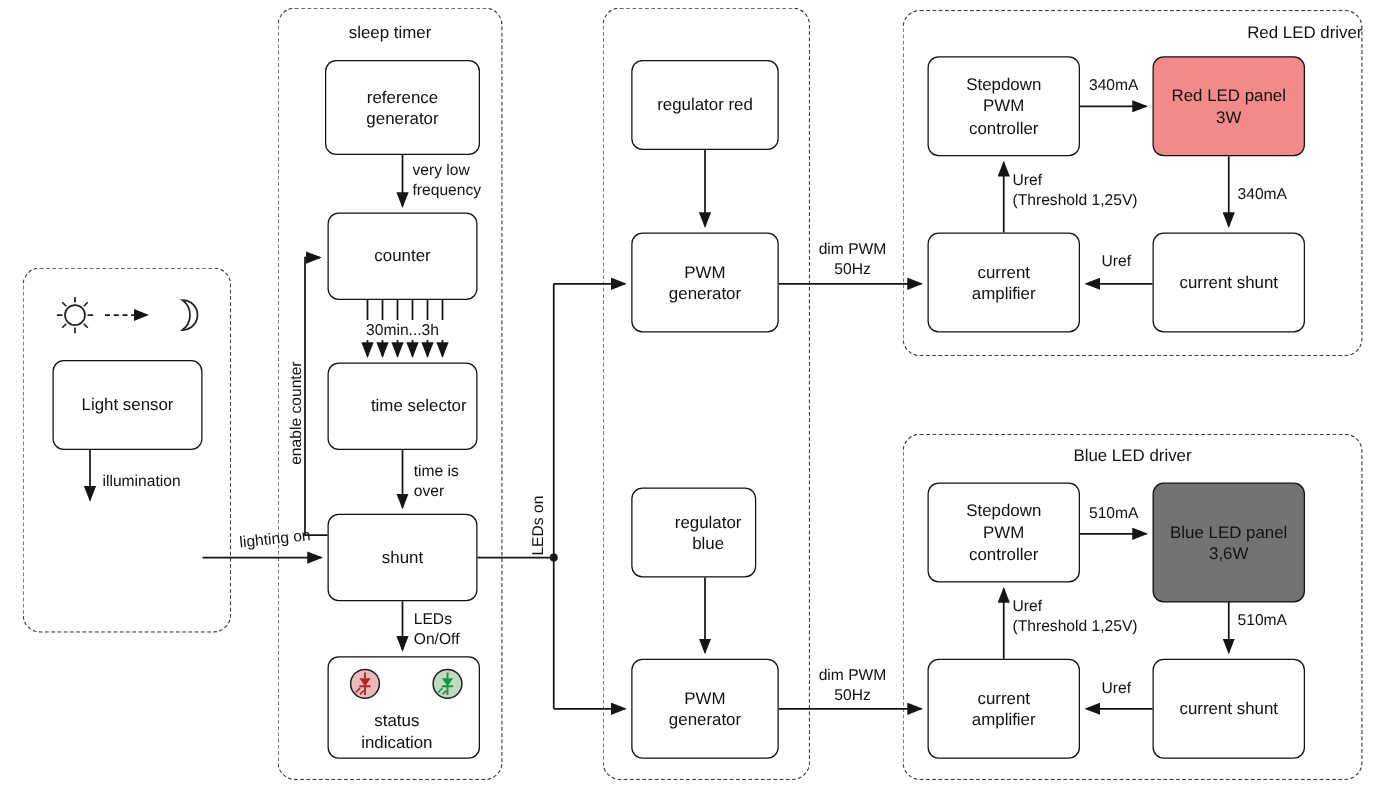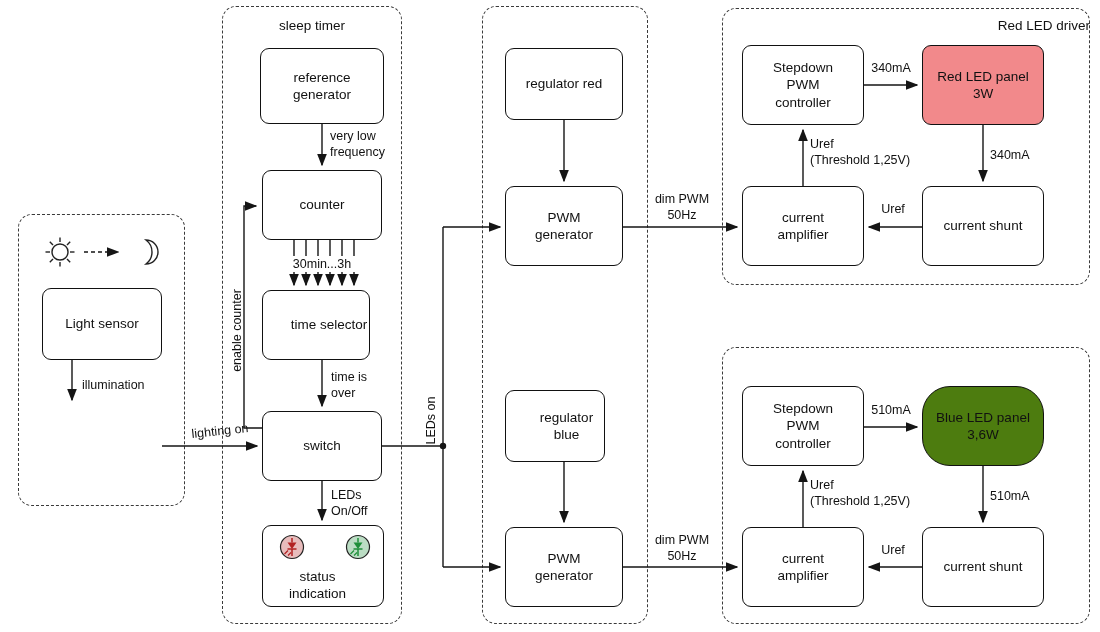--- a/index.html
+++ b/index.html
@@ -78,20 +78,21 @@
   </svg>
 
   <div class="group" style="left:18px; top:214px; width:167px; height:292px;"></div>
   <div class="group" style="left:222px; top:6px; width:180px; height:618px;"></div>
   <div class="group" style="left:482px; top:6px; width:166px; height:618px;"></div>
   <div class="group" style="left:722px; top:8px; width:368px; height:277px;"></div>
   <div class="group" style="left:722px; top:347px; width:368px; height:277px;"></div>
 
   <div class="gtitle" style="left:222px; top:17px; width:180px;">sleep timer</div>
   <div class="gtitle" style="left:722px; top:17px; width:368px;text-align:right;">Red LED driver</div>
+  <div class="gtitle" style="left:722px; top:356px; width:368px;">Blue LED driver</div>
 
   <span class="icon" style="left:42px; top:234px;">
     <svg width="36" height="36" viewBox="0 0 36 36" fill="none" stroke="#222" stroke-width="1.4">
       <circle cx="18" cy="18" r="8" fill="#fff"></circle>
       <line x1="18" y1="3.5" x2="18" y2="8"></line>
       <line x1="18" y1="28" x2="18" y2="32.5"></line>
       <line x1="3.5" y1="18" x2="8" y2="18"></line>
       <line x1="28" y1="18" x2="32.5" y2="18"></line>
       <line x1="7.8" y1="7.8" x2="11" y2="11"></line>
       <line x1="25" y1="25" x2="28.2" y2="28.2"></line>
@@ -109,25 +110,25 @@
     <span class="nlabel">Light sensor</span>
   </div>
 
   <div class="node" style="left:260px; top:48px; width:124px; height:76px;">
     <span class="nlabel">reference
 generator</span>
   </div>
   <div class="node" style="left:262px; top:170px; width:120px; height:70px;">
     <span class="nlabel">counter</span>
   </div>
-  <div class="node" style="left:262px; top:290px; width:108px; height:70px;padding-left:26px;">
+  <div class="node" style="left:262px; top:290px; width:120px; height:70px;padding-left:26px;">
     <span class="nlabel">time selector</span>
   </div>
   <div class="node" style="left:262px; top:411px; width:120px; height:70px;">
-    <span class="nlabel">switch</span>
+    <span class="nlabel">shunt</span>
   </div>
   <div class="node status" style="left:262px; top:525px; width:122px; height:82px;">
     <span class="led" style="left: 16px; color: rgb(178, 34, 34);">
       <svg width="26" height="26" viewBox="0 0 26 26">
         <circle cx="13" cy="13" r="11.5" fill="currentColor" fill-opacity="0.3" stroke="#222" stroke-width="1.2"></circle>
         <path d="M13 4 L13 8.5" stroke="currentColor" stroke-width="1.5"></path>
         <path d="M8.5 8.5 L17.5 8.5 L13 15 Z" fill="currentColor"></path>
         <path d="M8.5 15 L17.5 15 M13 15 L13 22" stroke="currentColor" stroke-width="1.5" fill="none"></path>
         <path d="M9 16.5 L5.5 20 M12 18.5 L9 21.5" stroke="currentColor" stroke-width="1.2" fill="none"></path>
       </svg>
@@ -175,21 +176,21 @@
   </div>
   <div class="node" style="left:922px; top:186px; width:122px; height:80px;">
     <span class="nlabel">current shunt</span>
   </div>
 
   <div class="node" style="left:742px; top:386px; width:122px; height:80px;">
     <span class="nlabel">Stepdown
 PWM
 controller</span>
   </div>
-  <div class="node" style="left: 922px; top: 386px; width: 122px; height: 80px; background-color: #4d7c0f; border-radius: 28px;">
+  <div class="node" style="left: 922px; top: 386px; width: 122px; height: 96px; background-color: #737373;">
     <span class="nlabel">Blue LED panel
 3,6W</span>
   </div>
   <div class="node" style="left:742px; top:527px; width:122px; height:80px;">
     <span class="nlabel">current
 amplifier</span>
   </div>
   <div class="node" style="left:922px; top:527px; width:122px; height:80px;">
     <span class="nlabel">current shunt</span>
   </div>

